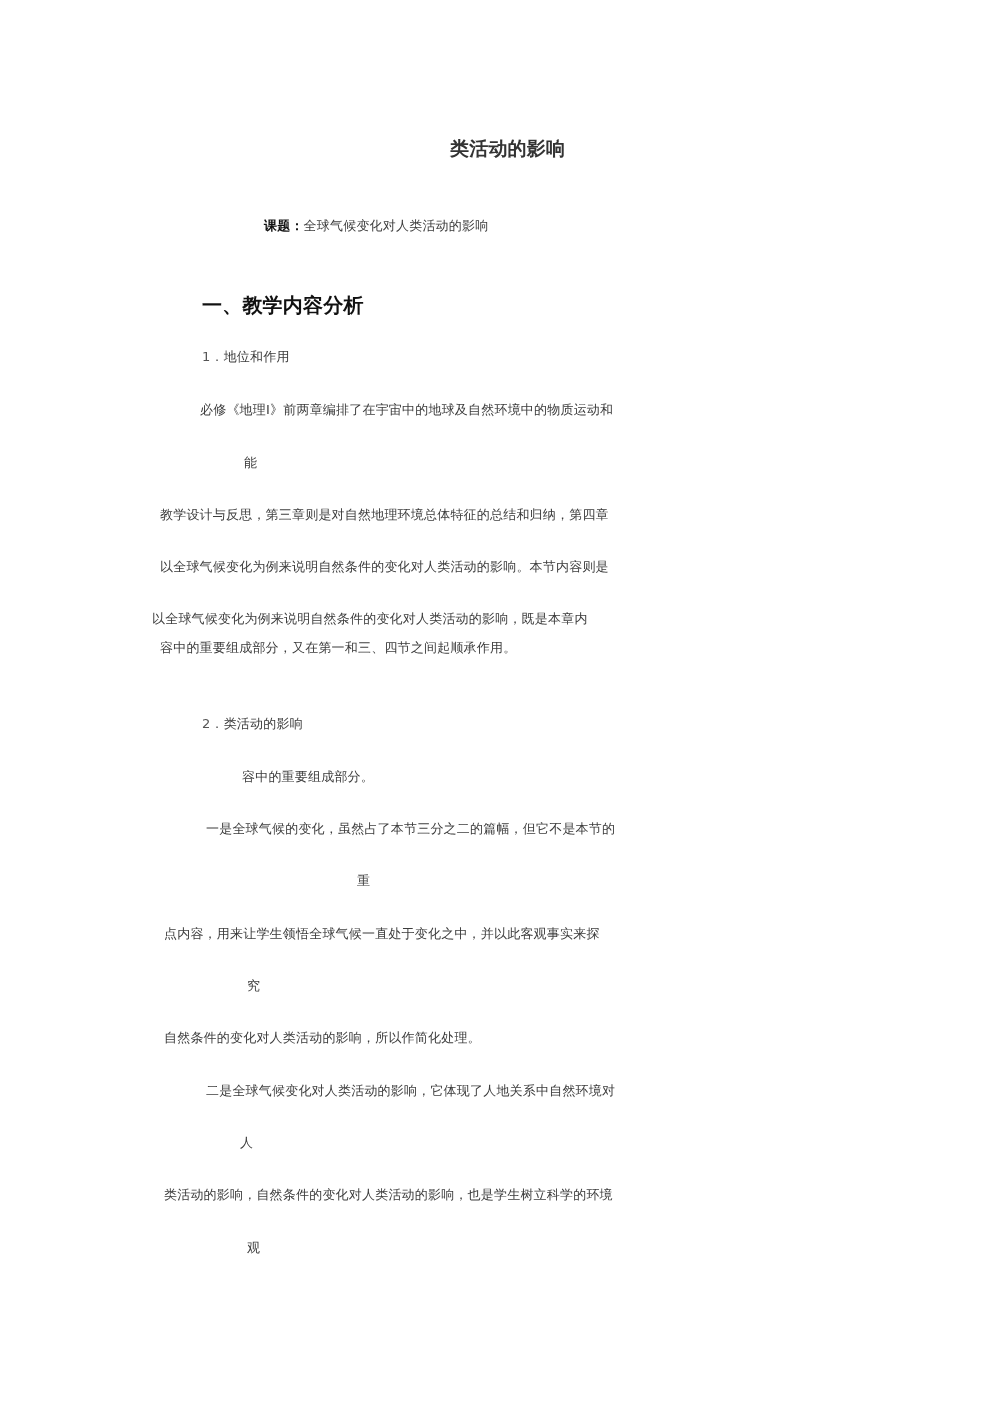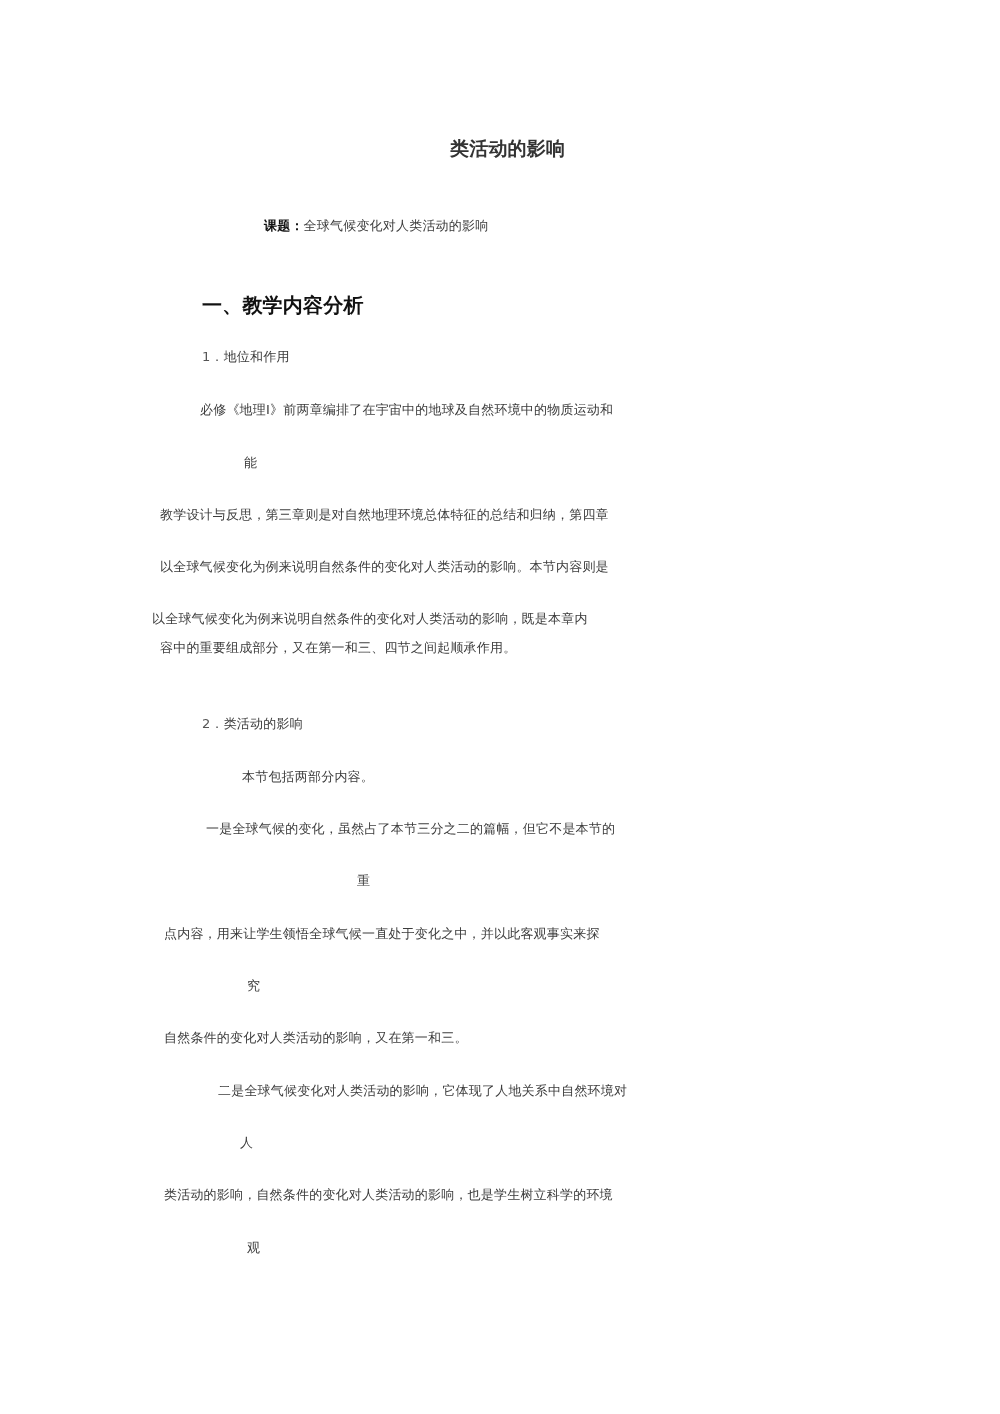--- a/index.html
+++ b/index.html
@@ -69,24 +69,24 @@
   <div class="line" style="left:244px; top:451px;">能</div>
   <div class="line" style="left:160px; top:503px;">教学设计与反思，第三章则是对自然地理环境总体特征的总结和归纳，第四章</div>
   <div class="line" style="left:160px; top:555px;">以全球气候变化为例来说明自然条件的变化对人类活动的影响。本节内容则是</div>
   <div class="line" style="left:152px; top:607px;">以全球气候变化为例来说明自然条件的变化对人类活动的影响，既是本章内</div>
   <div class="line" style="left:160px; top:636px;">容中的重要组成部分，又在第一和三、四节之间起顺承作用。</div>
 
   <div class="line" style="left:202px; top:712px;">
     <span class="num">2．</span><span>类活动的影响</span>
   </div>
 
-  <div class="line" style="left:242px; top:765px;">本节包括两部分内容。</div>
+  <div class="line" style="left:242px; top:765px;">容中的重要组成部分。</div>
   <div class="line" style="left:206px; top:817px;">一是全球气候的变化，虽然占了本节三分之二的篇幅，但它不是本节的</div>
   <div class="line" style="left:357px; top:869px;">重</div>
   <div class="line" style="left:164px; top:922px;">点内容，用来让学生领悟全球气候一直处于变化之中，并以此客观事实来探</div>
   <div class="line" style="left:247px; top:974px;">究</div>
-  <div class="line" style="left:164px; top:1026px;">自然条件的变化对人类活动的影响，又在第一和三。</div>
-  <div class="line" style="left:206px; top:1079px;margin-left:12px;">二是全球气候变化对人类活动的影响，它体现了人地关系中自然环境对</div>
+  <div class="line" style="left:164px; top:1026px;">自然条件的变化对人类活动的影响，所以作简化处理。</div>
+  <div class="line" style="left:206px; top:1079px;">二是全球气候变化对人类活动的影响，它体现了人地关系中自然环境对</div>
   <div class="line" style="left:240px; top:1131px;">人</div>
   <div class="line" style="left:164px; top:1183px;">类活动的影响，自然条件的变化对人类活动的影响，也是学生树立科学的环境</div>
   <div class="line" style="left:247px; top:1236px;">观</div>
 
 </div>
 
 </body></html>

